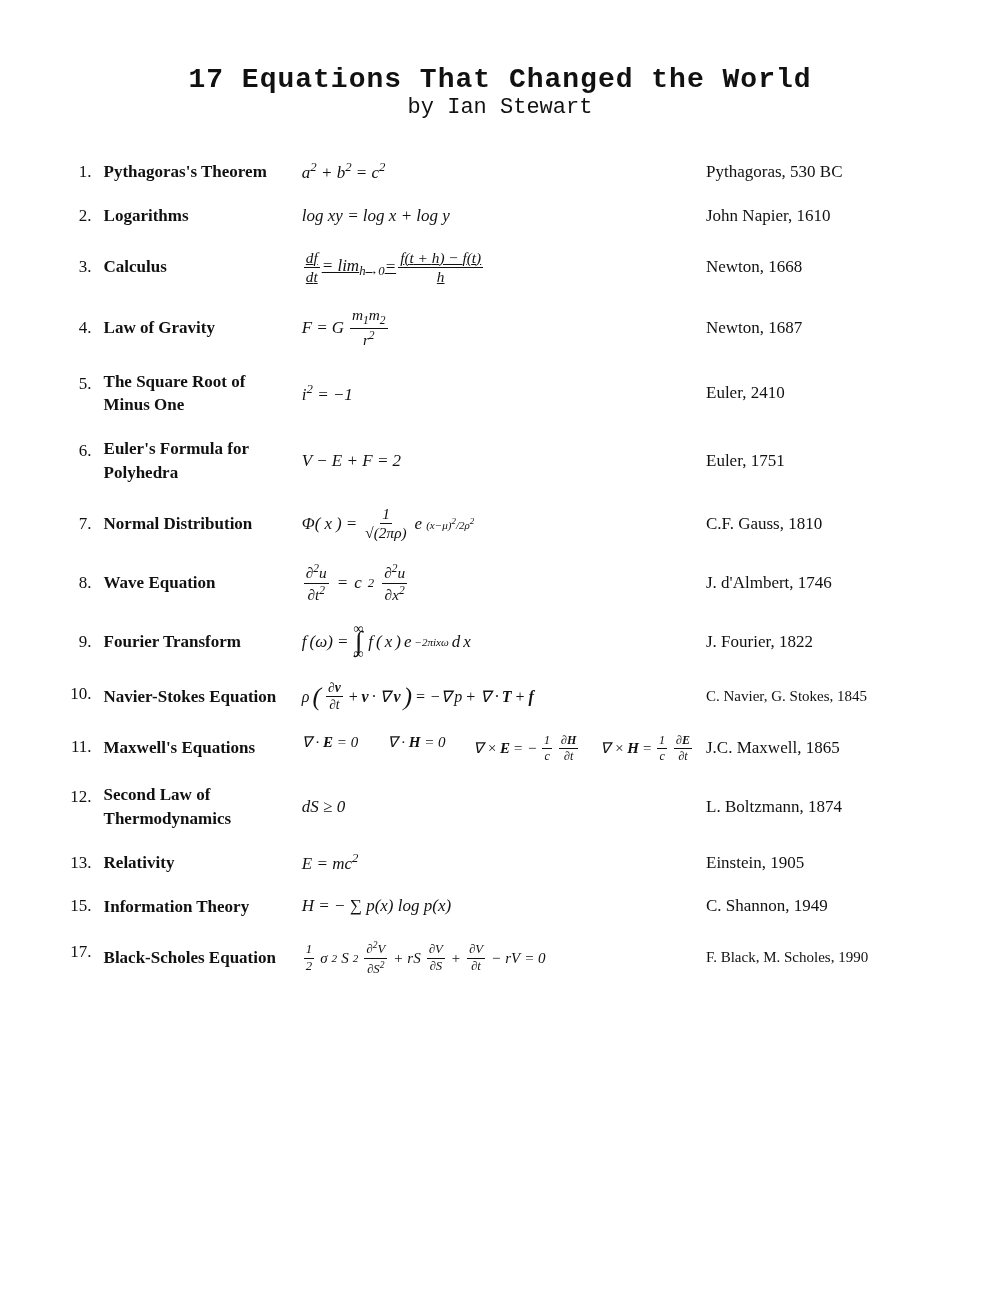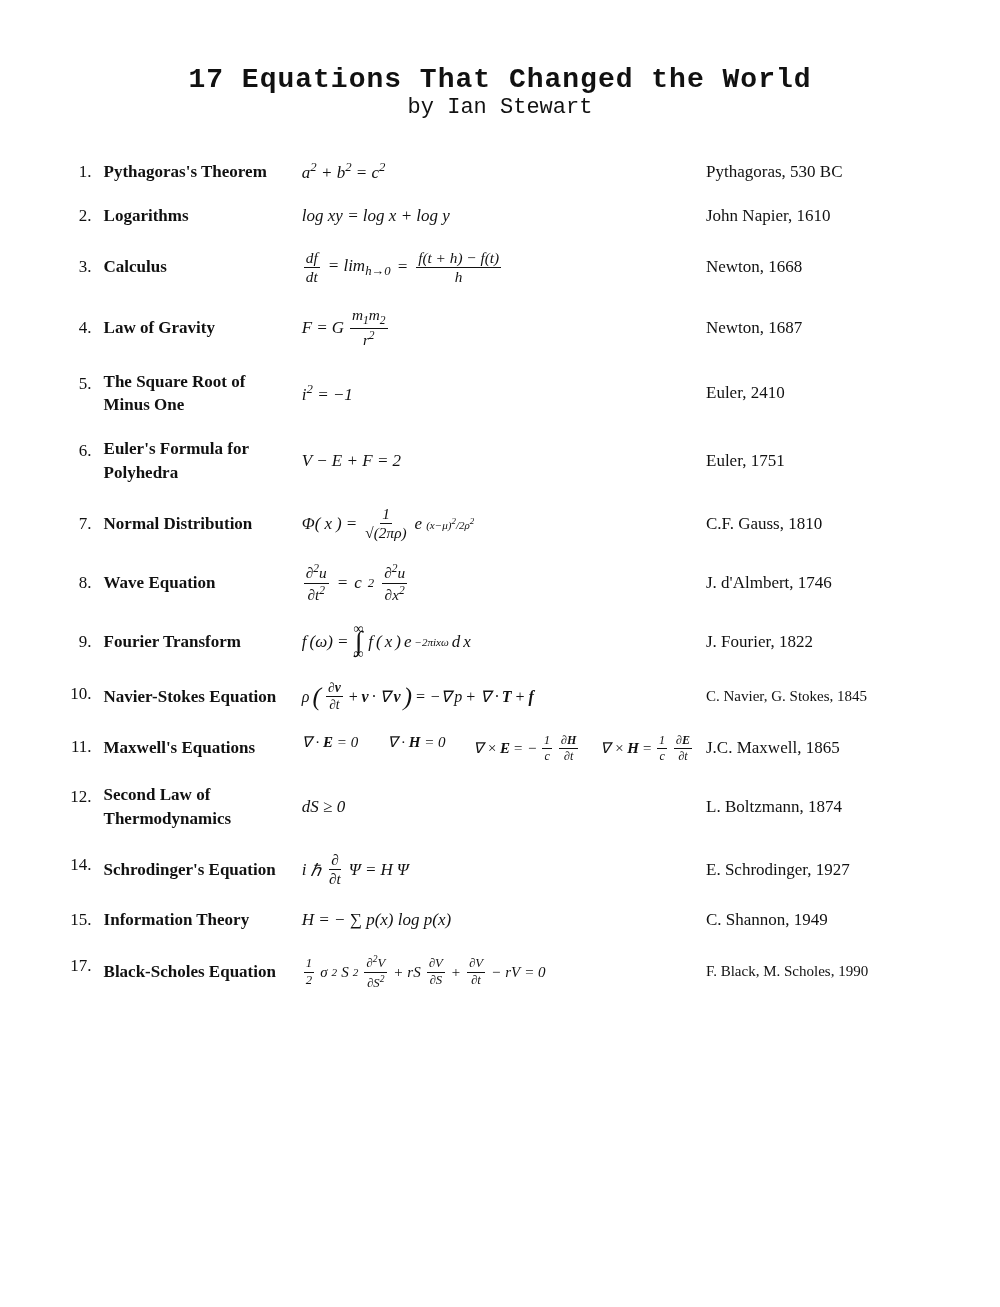--- a/index.html
+++ b/index.html
@@ -119,21 +119,21 @@
       <td class="eq-col">
         <span class="math">log <i>xy</i> = log <i>x</i> + log <i>y</i></span>
       </td>
       <td class="attr-col">John Napier, 1610</td>
     </tr>
 
     <tr>
       <td class="num-col">3.</td>
       <td class="name-col">Calculus</td>
       <td class="eq-col">
-        <span class="math" style="display:inline-flex; align-items:center; gap:6px;">
+        <span class="math" style="display:inline-flex; align-items:center; text-decoration:underline;">
           <span class="frac">
               <span class="num">d<i>f</i></span>
               <span class="den">d<i>t</i></span>
             </span>
           <span>= lim<sub class="sub"><i>h</i>→0</sub></span>
           <span>=</span>
           <span class="frac">
             <span class="num"><i>f</i>(<i>t</i> + <i>h</i>) − <i>f</i>(<i>t</i>)</span>
             <span class="den"><i>h</i></span>
           </span>
@@ -280,36 +280,29 @@
 
     <tr>
       <td class="num-col" style="vertical-align:top; padding-top:14px;">12.</td>
       <td class="name-col">Second Law of Thermodynamics</td>
       <td class="eq-col">
         <span class="math">d<i>S</i> ≥ 0</span>
       </td>
       <td class="attr-col">L. Boltzmann, 1874</td>
     </tr>
 
-
-    <tr>
-      <td class="num-col" style="vertical-align:top; padding-top:14px;">14.</td>
-      <td class="name-col">Schrodinger's Equation</td>
-      <td class="eq-col">
-        <span class="math" style="display:inline-flex; align-items:center; gap:4px;">
-          <i>i</i>ℏ
-          <span class="frac" style="font-size:0.9em;">
-            <span class="num">∂</span>
-            <span class="den">∂<i>t</i></span>
-          </span>
-          Ψ = <i>H</i>Ψ
-        </span>
-      </td>
-      <td class="attr-col">E. Schrodinger, 1927</td>
-    </tr>
+    <tr>
+      <td class="num-col">13.</td>
+      <td class="name-col">Relativity</td>
+      <td class="eq-col">
+        <span class="math"><i>E</i> = <i>mc</i><sup class="sup">2</sup></span>
+      </td>
+      <td class="attr-col">Einstein, 1905</td>
+    </tr>
+
 
     <tr>
       <td class="num-col">15.</td>
       <td class="name-col">Information Theory</td>
       <td class="eq-col">
         <span class="math"><i>H</i> = − ∑ <i>p</i>(<i>x</i>) log <i>p</i>(<i>x</i>)</span>
       </td>
       <td class="attr-col">C. Shannon, 1949</td>
     </tr>
 

